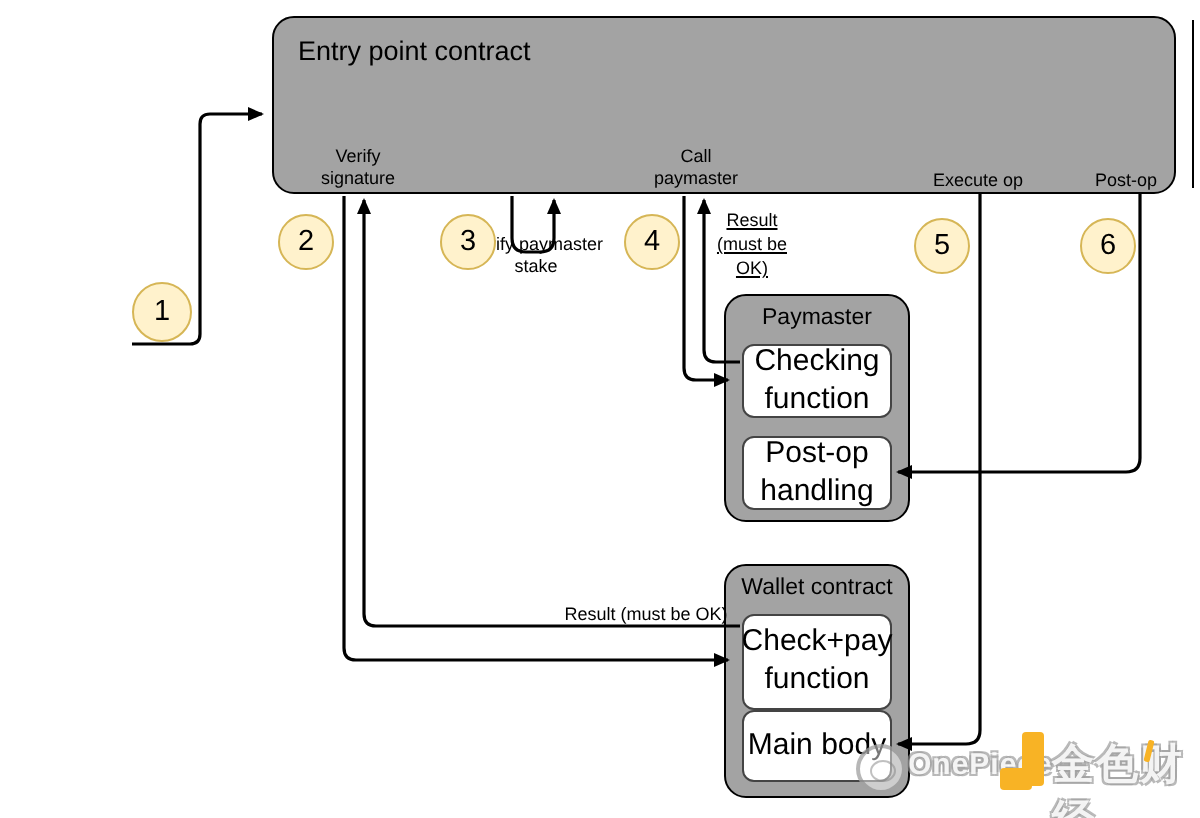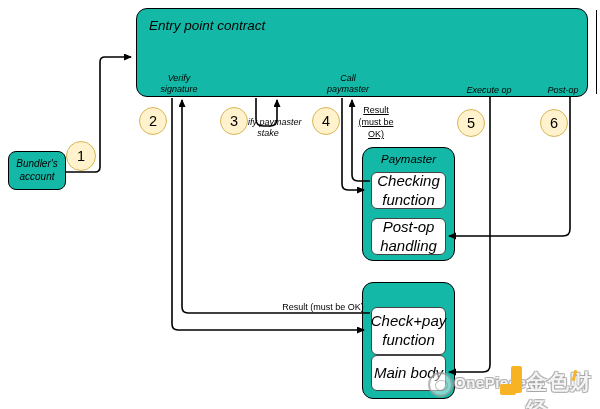--- a/index.html
+++ b/index.html
@@ -1,21 +1,21 @@
 <!DOCTYPE html>
 <html><head>
 <meta charset="utf-8">
 <style>
   html,body{margin:0;padding:0;background:#fff;}
   .canvas{
     position:relative;width:600px;height:409px;background:#ffffff;overflow:hidden;
     font-family:"Liberation Sans",sans-serif;color:#000;
   }
   
-  .node{position:absolute;background:#14b8a6;border:1.6px solid #000;box-sizing:border-box;font-style:italic;}
+  .node{position:absolute;background:#a3a3a3;border:1.6px solid #000;box-sizing:border-box;}
   .rounded-lg{border-radius:11px;}
   .node-title{position:absolute;left:0;right:0;top:5px;text-align:center;font-size:11.5px;}
   .fn-box{position:absolute;left:8px;width:75px;background:#fff;border:1.3px solid #444;
     border-radius:6px;box-sizing:border-box;display:flex;align-items:center;justify-content:center;
     text-align:center;font-size:15px;line-height:1.25;white-space:pre-line;}
   
   .entry-box{left:136px;top:8px;width:452px;height:89px;}
   .entry-title{position:absolute;left:12px;top:9px;font-size:13.5px;}
   .op-label{position:absolute;font-size:9px;line-height:1.2;text-align:center;white-space:pre-line;}
   
@@ -69,32 +69,31 @@
     <div class="op-label" style="left:12px;top:64px;width:60px;">Verify
 signature</div>
     <div class="op-label" style="left:91px;top:64px;width:80px;margin-top:44px;">Verify paymaster
 stake</div>
     <div class="op-label" style="left:181px;top:64px;width:60px;">Call
 paymaster</div>
     <div class="op-label" style="left:322px;top:76px;width:60px;">Execute op</div>
     <div class="op-label" style="left:396px;top:76px;width:60px;">Post-op</div>
   </div>
 
-  <div class="node bundler-box">Bundler's
-account</div>
 
   <div class="node rounded-lg" style="left:362px;top:147px;width:93px;height:114px;">
     <div class="node-title">Paymaster</div>
     <div class="fn-box" style="top:24px;height:37px;">Checking
 function</div>
     <div class="fn-box" style="top:70px;height:37px;">Post-op
 handling</div>
   </div>
 
   <div class="node rounded-lg" style="left:362px;top:282px;width:93px;height:117px;">
+    <div class="node-title">Wallet contract</div>
     <div class="fn-box" style="top:24px;height:48px;text-align:center;">Check+pay
 function</div>
     <div class="fn-box" style="top:72px;height:36px;">Main body</div>
   </div>
 
   <div class="step step-1">1</div>
   <div class="step step-2">2</div>
   <div class="step step-3">3</div>
   <div class="step step-4">4</div>
   <div class="step step-5">5</div>

